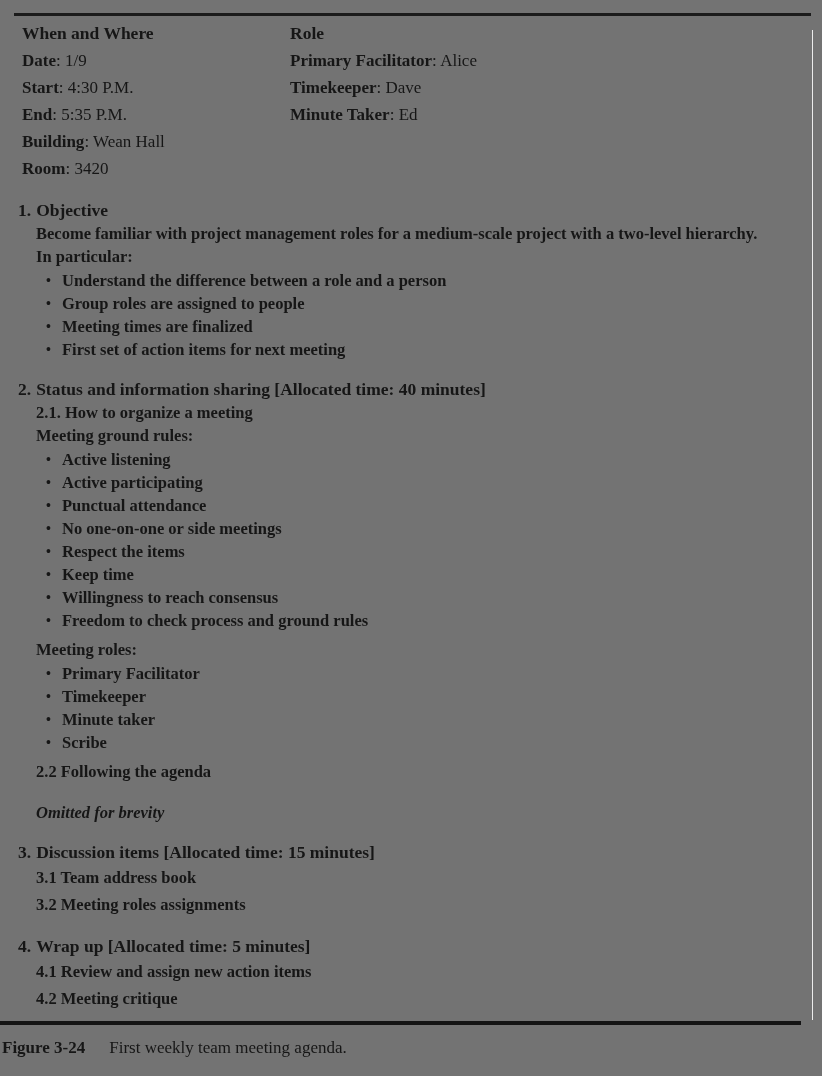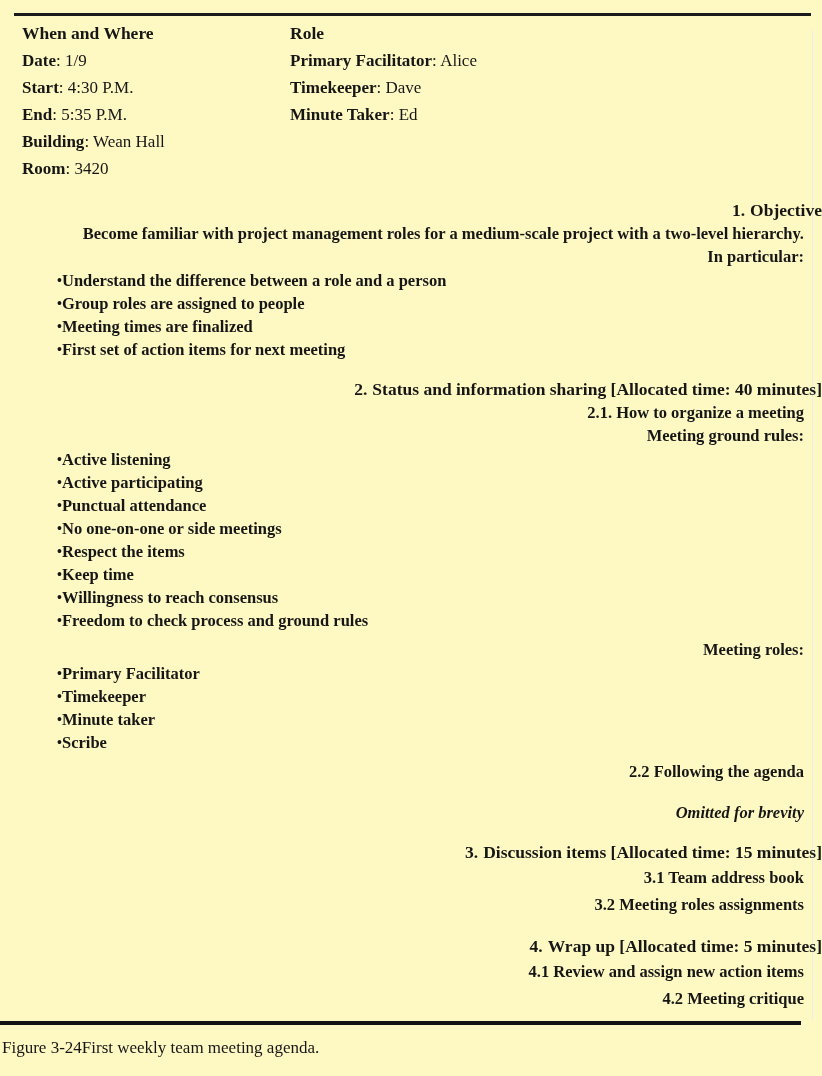--- a/index.html
+++ b/index.html
@@ -4,21 +4,21 @@
 <style>
   html, body {
     margin: 0;
     padding: 0;
     background: #ffffff;
   }
   .page {
     position: relative;
     width: 822px;
     height: 1076px;
-    background: #fef9c3;
+    background: #737373;
     color: #161616;
     font-family: "Liberation Serif", "DejaVu Serif", serif;
     overflow: hidden;
   }
   .top-rule {
     position: absolute;
     left: 14px;
     top: 13px;
     width: 797px;
     height: 3px;
@@ -48,21 +48,21 @@
   .col-title {
     font-weight: bold;
     font-size: 17.5px;
     line-height: 27px;
   }
   .field {
     font-size: 17px;
     line-height: 27px;
   }
   .field .lbl { font-weight: bold; }
-  .sections { margin-top: 12px; text-align: right; }
+  .sections { margin-top: 12px; }
   .section { margin-top: 16px; }
   .section-head {
     margin-left: 18px;
     font-weight: bold;
     font-size: 17.5px;
     line-height: 24px;
   }
   .section-head .num { margin-right: 5px; }
   .section-body {
     margin-left: 36px;
@@ -98,22 +98,22 @@
     background: #141414;
   }
   .caption {
     position: absolute;
     left: 2px;
     top: 1036px;
     font-size: 17px;
     line-height: 24px;
   }
   .caption .cap-label {
-    font-weight: normal;
-    margin-right: 0;
+    font-weight: bold;
+    margin-right: 24px;
   }
 </style>
 </head>
 <body>
 
 <div class="page">
   <div class="top-rule"></div>
   <div class="edge-line"></div>
 
   <div class="content">

